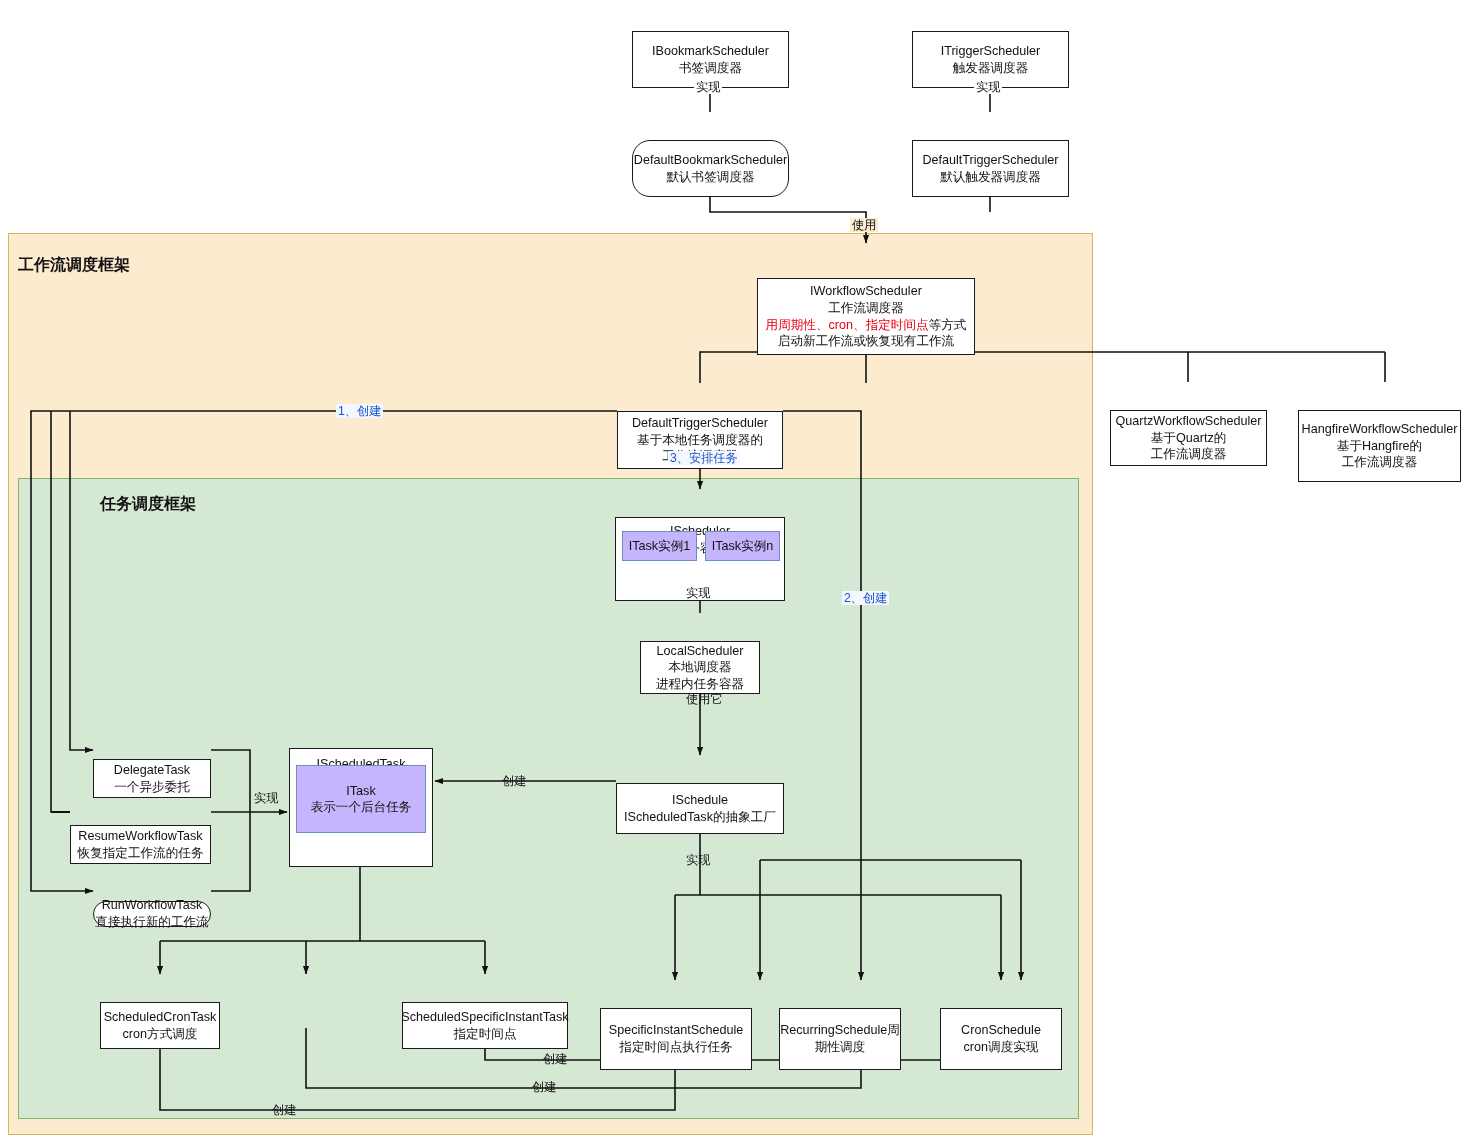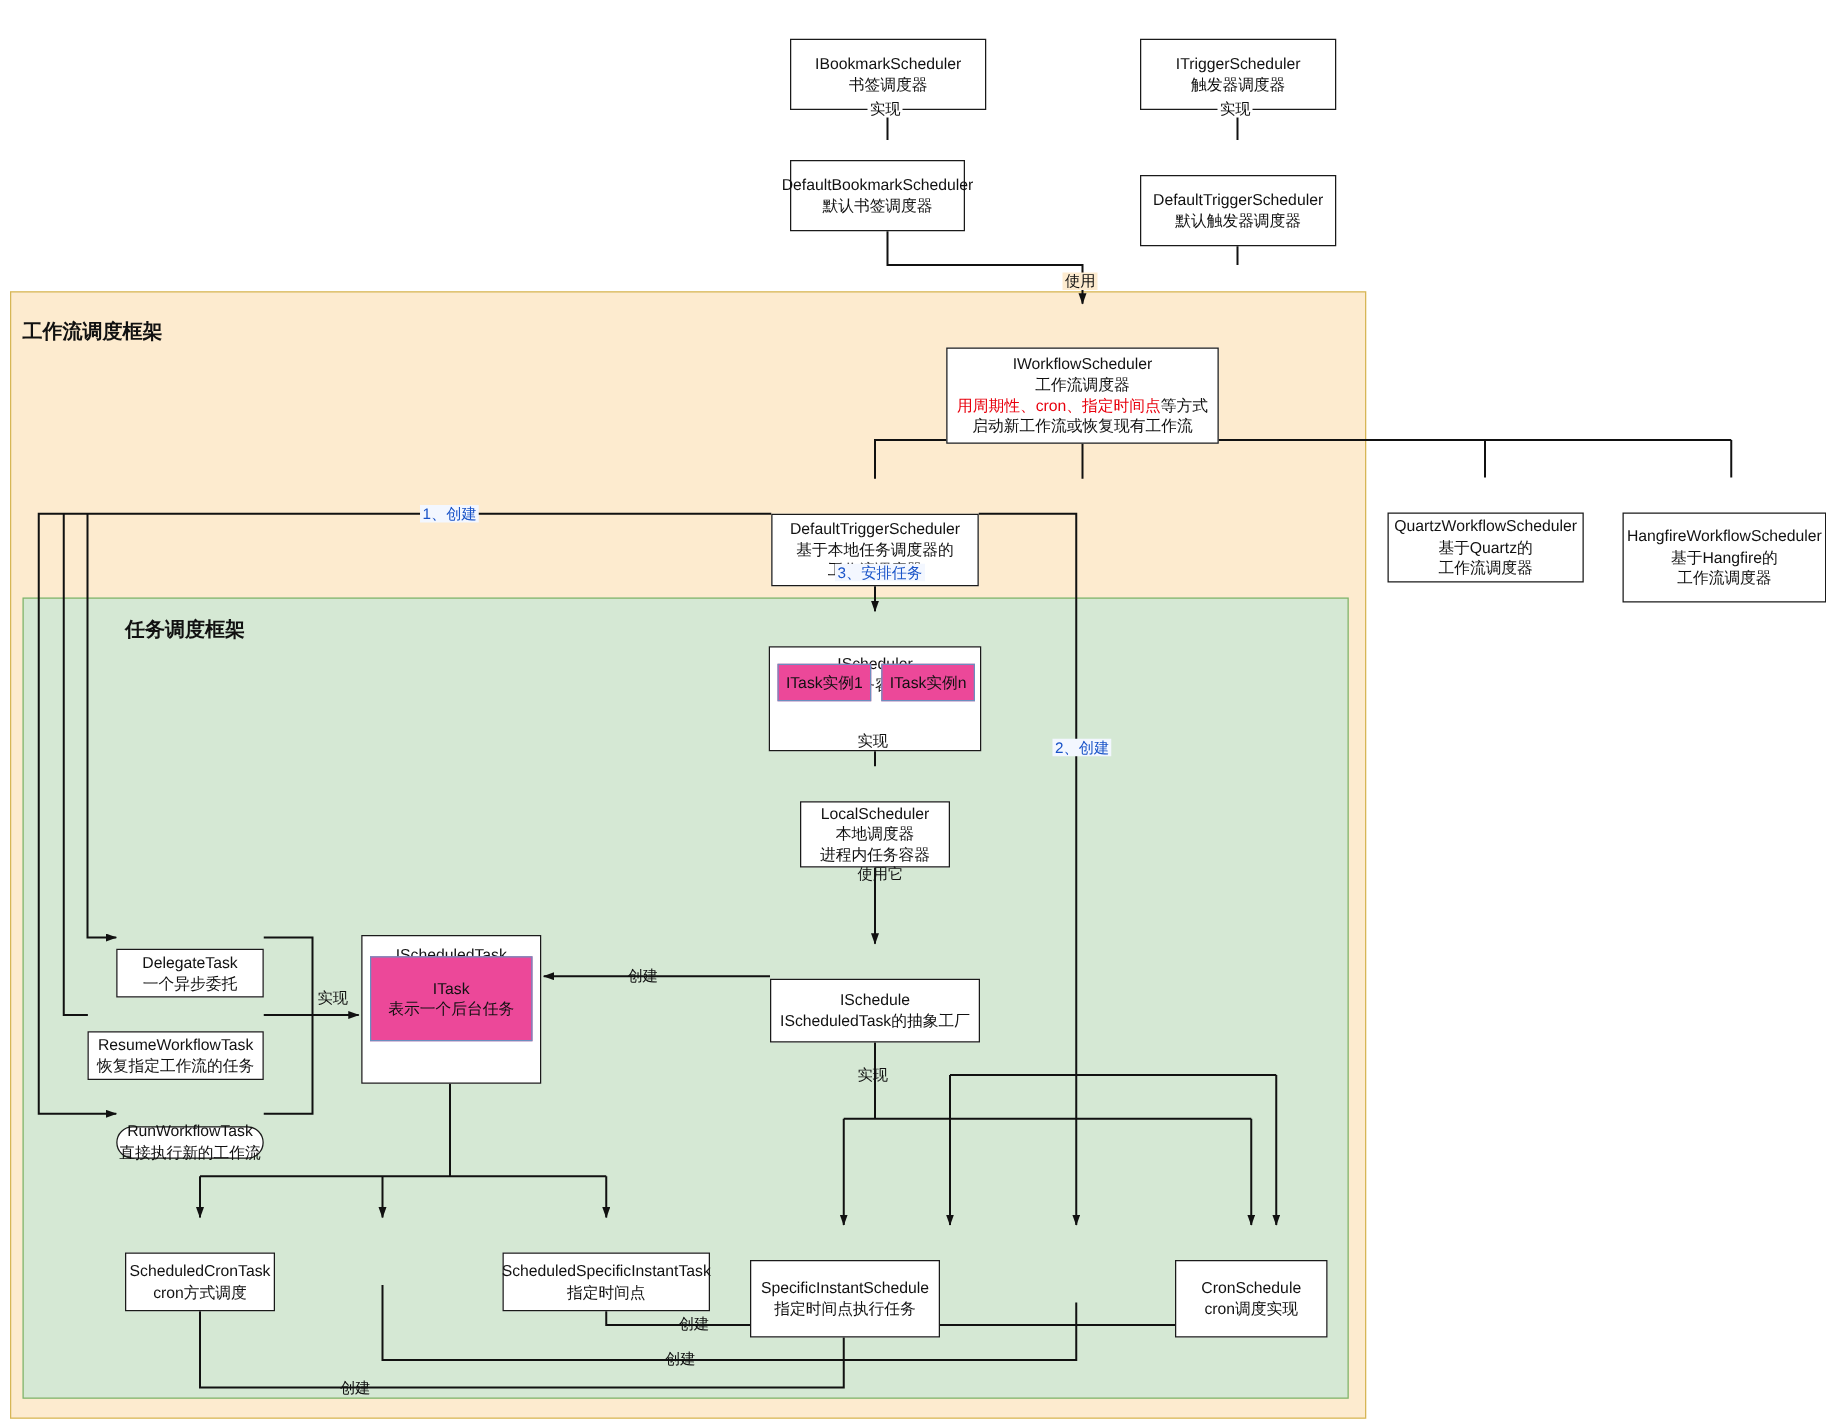--- a/index.html
+++ b/index.html
@@ -7,21 +7,21 @@
   #stage{position:relative;width:1461px;height:1141px;overflow:hidden;background:#fff;}
   svg.layer{position:absolute;left:0;top:0;width:1461px;height:1141px;pointer-events:none;}
   .node{position:absolute;box-sizing:border-box;background:#ffffff;border:1.6px solid #1a1a1a;
         display:flex;flex-direction:column;align-items:center;justify-content:center;
         font-size:12.6px;line-height:1.32;color:#111;text-align:center;margin-top:28px;}
   .node .ln{display:block;white-space:nowrap;}
   .container{position:absolute;box-sizing:border-box;}
   .c-workflow{background:#fdebcf;border:1.6px solid #d6b656;}
   .c-task{background:#d5e8d4;border:1.6px solid #82b366;}
   .ctitle{position:absolute;font-weight:bold;font-size:16px;color:#111;white-space:nowrap;}
-  .sub{position:absolute;box-sizing:border-box;background:#ec4899;border:1.4px solid #6c8ebf;
+  .sub{position:absolute;box-sizing:border-box;background:#c4b5fd;border:1.4px solid #6c8ebf;
        display:flex;align-items:center;justify-content:center;font-size:12.6px;color:#111;
        text-align:center;line-height:1.3;}
   .elabel{position:absolute;font-size:12.2px;color:#111;background:#ffffff;
           padding:0 2px;white-space:nowrap;line-height:1.15;}
   .elabel.blue{color:#1a54c8;background:#f3f7ff;}
   .elabel.plain{background:transparent;}
   .redtxt{color:#e8000d;font-weight:normal;}
 </style>
 </head>
 <body>
@@ -100,21 +100,21 @@
   <div class="node" style="left:632px;top:3px;width:157px;height:57px;">
     <span class="ln">IBookmarkScheduler</span>
     <span class="ln">书签调度器</span>
   </div>
 
   <div class="node" style="left:912px;top:3px;width:157px;height:57px;">
     <span class="ln">ITriggerScheduler</span>
     <span class="ln">触发器调度器</span>
   </div>
 
-  <div class="node" style="left:632px;top:100px;width:140px;height:57px;">
+  <div class="node" style="left:632px;top:112px;width:157px;height:57px;border-radius:18px;">
     <span class="ln">DefaultBookmarkScheduler</span>
     <span class="ln">默认书签调度器</span>
   </div>
 
   <div class="node" style="left:912px;top:112px;width:157px;height:57px;">
     <span class="ln">DefaultTriggerScheduler</span>
     <span class="ln">默认触发器调度器</span>
   </div>
 
   <div class="node" style="left:757px;top:250px;width:218px;height:77px;">
@@ -193,20 +193,24 @@
   <div class="node" style="left:402px;top:974px;width:166px;height:47px;">
     <span class="ln">ScheduledSpecificInstantTask</span>
     <span class="ln">指定时间点</span>
   </div>
 
   <div class="node" style="left:600px;top:980px;width:152px;height:62px;">
     <span class="ln">SpecificInstantSchedule</span>
     <span class="ln">指定时间点执行任务</span>
   </div>
 
+  <div class="node" style="left:779px;top:980px;width:122px;height:62px;">
+    <span class="ln">RecurringSchedule周</span>
+    <span class="ln">期性调度</span>
+  </div>
 
   <div class="node" style="left:940px;top:980px;width:122px;height:62px;">
     <span class="ln">CronSchedule</span>
     <span class="ln">cron调度实现</span>
   </div>
 
   <div class="elabel" style="left:694px;top:80px;">实现</div>
   <div class="elabel" style="left:974px;top:80px;">实现</div>
   <div class="elabel" style="left:850px;top:218px;background:#fdebcf;">使用</div>
   <div class="elabel blue" style="left:336px;top:404px;">1、创建</div>

